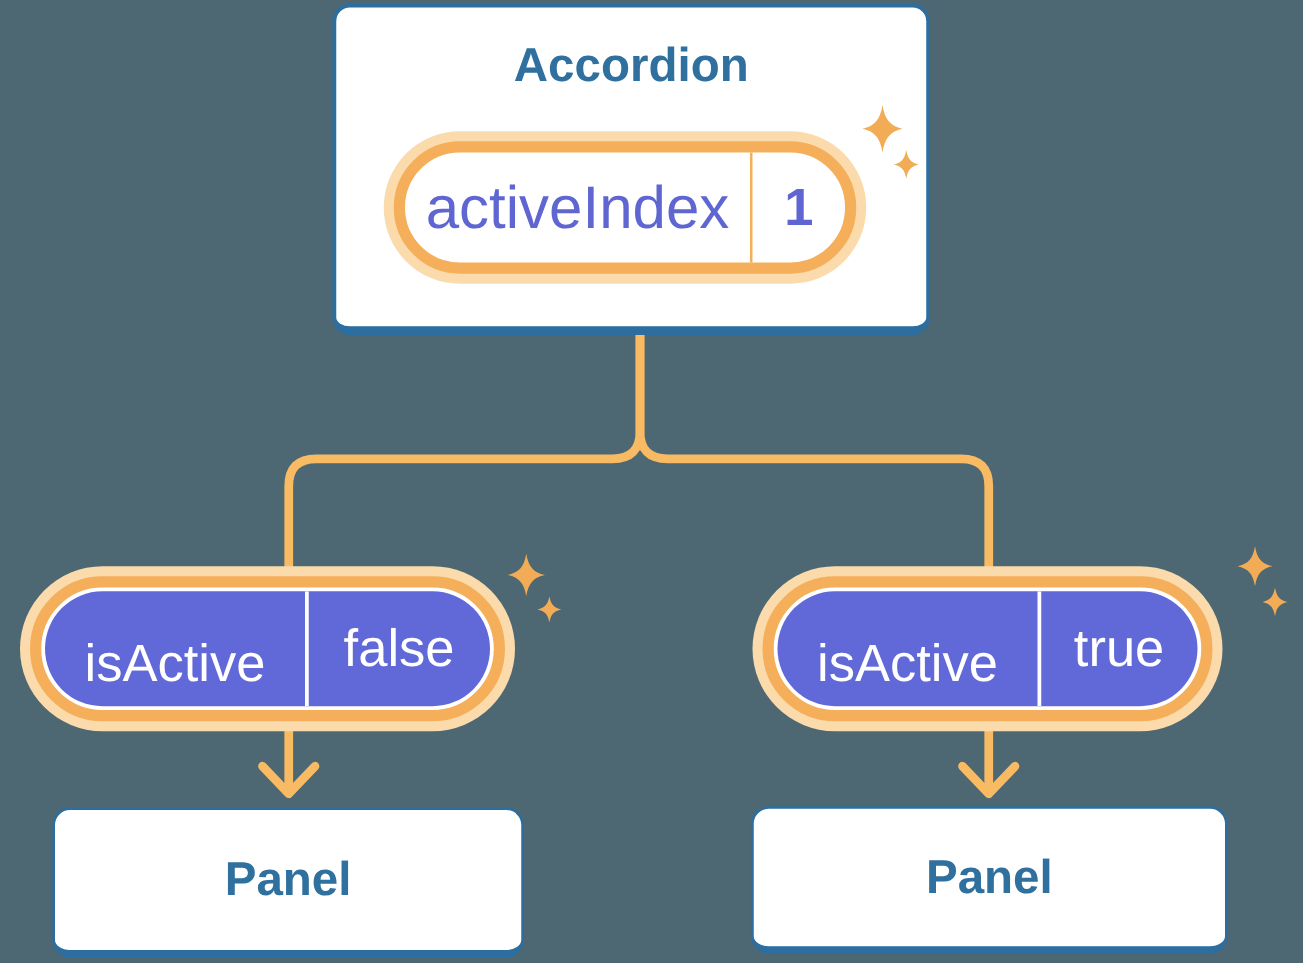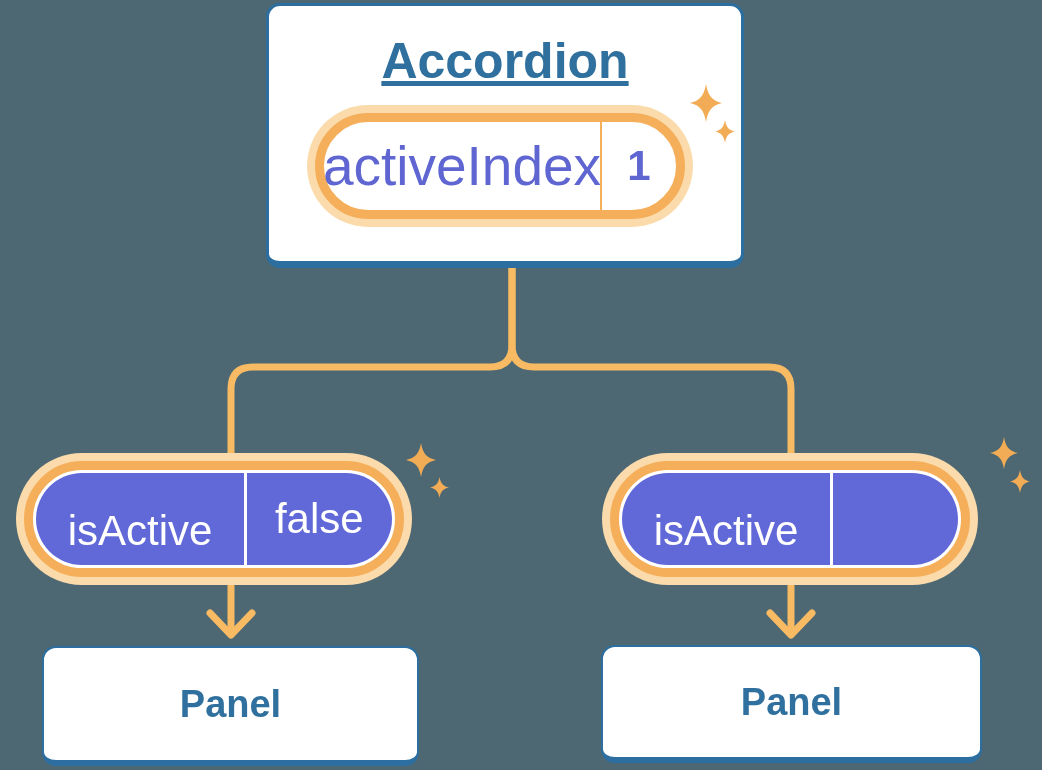--- a/index.html
+++ b/index.html
@@ -32,23 +32,22 @@
     border-radius:14px;
     box-sizing:border-box;
     display:flex;align-items:center;justify-content:center;
   }
   .accordion-card{
     left:266px;top:3px;width:478px;height:265px;
     align-items:flex-start;
   }
   .accordion-title{
     margin-top:26px;
-    font-size:50px;font-weight:600;
+    font-size:38px;font-weight:600;
     color:var(--blue-text,#2F709E);
-    text-decoration:underline;
   }
   .panel-card{
     border-width:2.5px;border-bottom-width:6px;text-align:right;
   }
   .panel-left{left:42px;top:646px;width:377px;height:120px;}
   .panel-right{left:601px;top:645px;width:381px;height:118px;}
   .panel-label{
     font-size:38px;font-weight:600;
     color:var(--blue-text,#2F709E);
   }
@@ -61,21 +60,21 @@
     background:#fff;
     display:flex;align-items:stretch;
   }
   .state-pill{left:315px;top:113px;width:370px;height:106px;}
   .pill-section{
     display:flex;align-items:center;justify-content:center;
   }
   .state-pill .pill-label-sec{width:276px;}
   .state-pill .pill-value-sec{flex:1;}
   .state-label{
-    font-size:55px;color:var(--purple-text,#5F66D1);
+    font-size:48px;color:var(--purple-text,#5F66D1);
   }
   .state-value{
     font-size:42px;font-weight:700;color:var(--purple-text,#5F66D1);
   }
   .divider-orange{
     width:2px;background:var(--orange-ring,#F5AF5A);
   }
   .pill-purple{padding:3px;}
   .pill-purple-left{left:24px;top:461px;width:380px;height:116px;}
   .pill-purple-right{left:610px;top:461px;width:360px;height:116px;}
@@ -147,20 +146,23 @@
   <svg class="sparkle" style="left:430px;top:477px" width="19" height="21" viewBox="0 0 100 100" preserveAspectRatio="none">
     <path d="M50 0C56 31 69 44 100 50C69 56 56 69 50 100C44 69 31 56 0 50C31 44 44 31 50 0Z"></path>
   </svg>
 
   <div class="pill pill-purple pill-purple-right">
     <div class="pill-inner">
       <div class="pill-section pill-label-sec">
         <span class="prop-label">isActive</span>
       </div>
       <div class="divider-white"></div>
+      <div class="pill-section pill-value-sec">
+        <span class="prop-value">true</span>
+      </div>
     </div>
   </div>
 
   <svg class="sparkle" style="left:990px;top:437px" width="28" height="32" viewBox="0 0 100 100" preserveAspectRatio="none">
     <path d="M50 0C56 31 69 44 100 50C69 56 56 69 50 100C44 69 31 56 0 50C31 44 44 31 50 0Z"></path>
   </svg>
   <svg class="sparkle" style="left:1010px;top:470px" width="20" height="23" viewBox="0 0 100 100" preserveAspectRatio="none">
     <path d="M50 0C56 31 69 44 100 50C69 56 56 69 50 100C44 69 31 56 0 50C31 44 44 31 50 0Z"></path>
   </svg>
 

